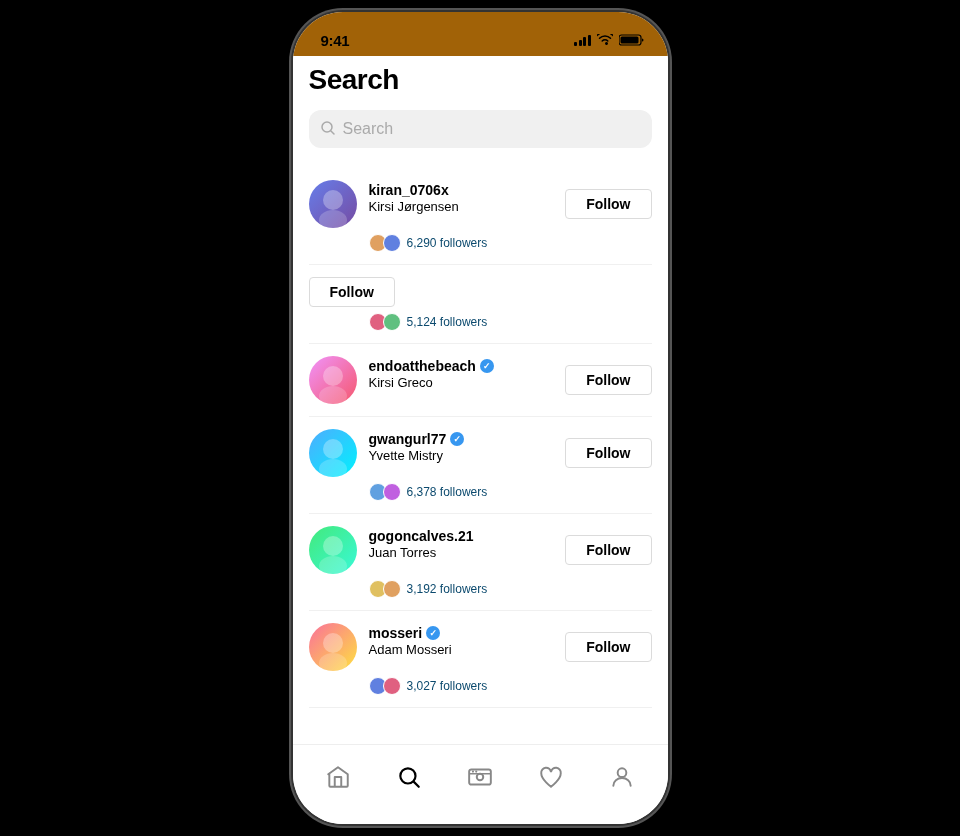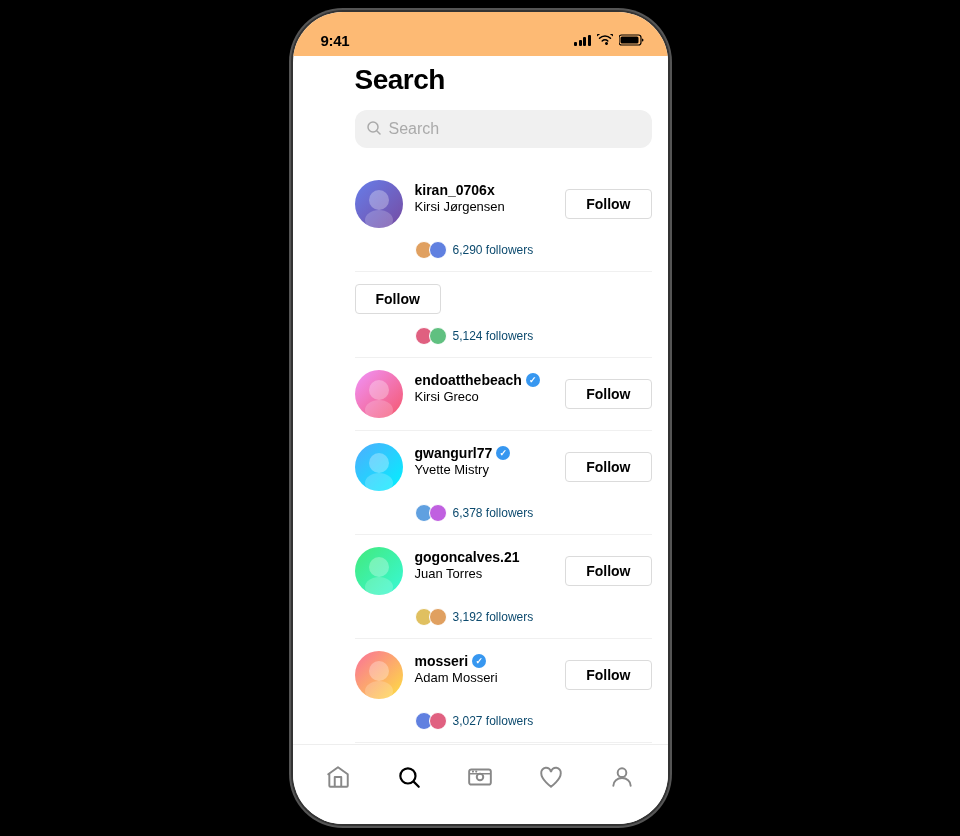--- a/index.html
+++ b/index.html
@@ -18,21 +18,21 @@
       border-radius: 50px;
       position: relative;
       box-shadow: 0 0 0 2px #333, 0 0 0 4px #555, 0 30px 80px rgba(0,0,0,0.8);
       overflow: hidden;
       display: flex;
       flex-direction: column;
     }
     
     .status-bar {
       height: 44px;
-      background: #fdba74;
+      background: #a16207;
       display: flex;
       align-items: center;
       justify-content: space-between;
       padding: 12px 24px 0 28px;
       flex-shrink: 0;
     }
     .status-time {
       font-size: 15px;
       font-weight: 600;
       color: #000;
@@ -52,21 +52,20 @@
       width: 3px;
       background: #000;
       border-radius: 1px;
     }
     
     .content {
       flex: 1;
       overflow-y: auto;
       padding: 8px 16px 0 16px;
       background: #fff;
-      margin-left: 46px;
     }
     .content::-webkit-scrollbar { display: none; }
     .page-title {
       font-size: 28px;
       font-weight: 700;
       color: #000;
       margin-bottom: 14px;
       letter-spacing: -0.5px;
     }
     .search-bar {
@@ -86,21 +85,20 @@
       color: #aaa;
       font-size: 16px;
     }
     
     .user-item {
       display: flex;
       flex-direction: column;
       margin-bottom: 0;
       padding: 12px 0;
       border-bottom: 0.5px solid #f0f0f0;
-      gap: 7px;
     }
     .user-main-row {
       display: flex;
       align-items: flex-start;
       justify-content: space-between;
     }
     .user-left {
       display: flex;
       align-items: flex-start;
       gap: 12px;

